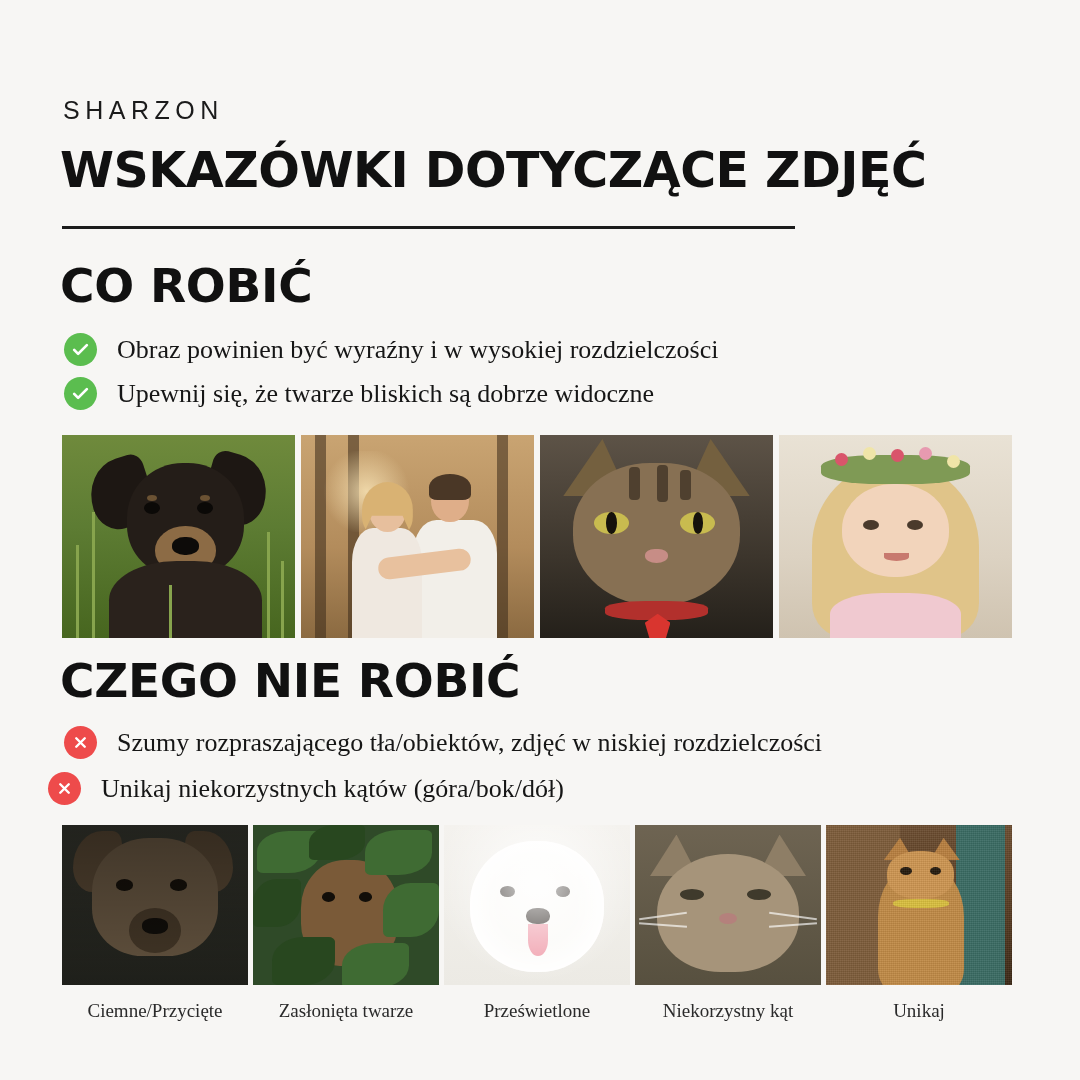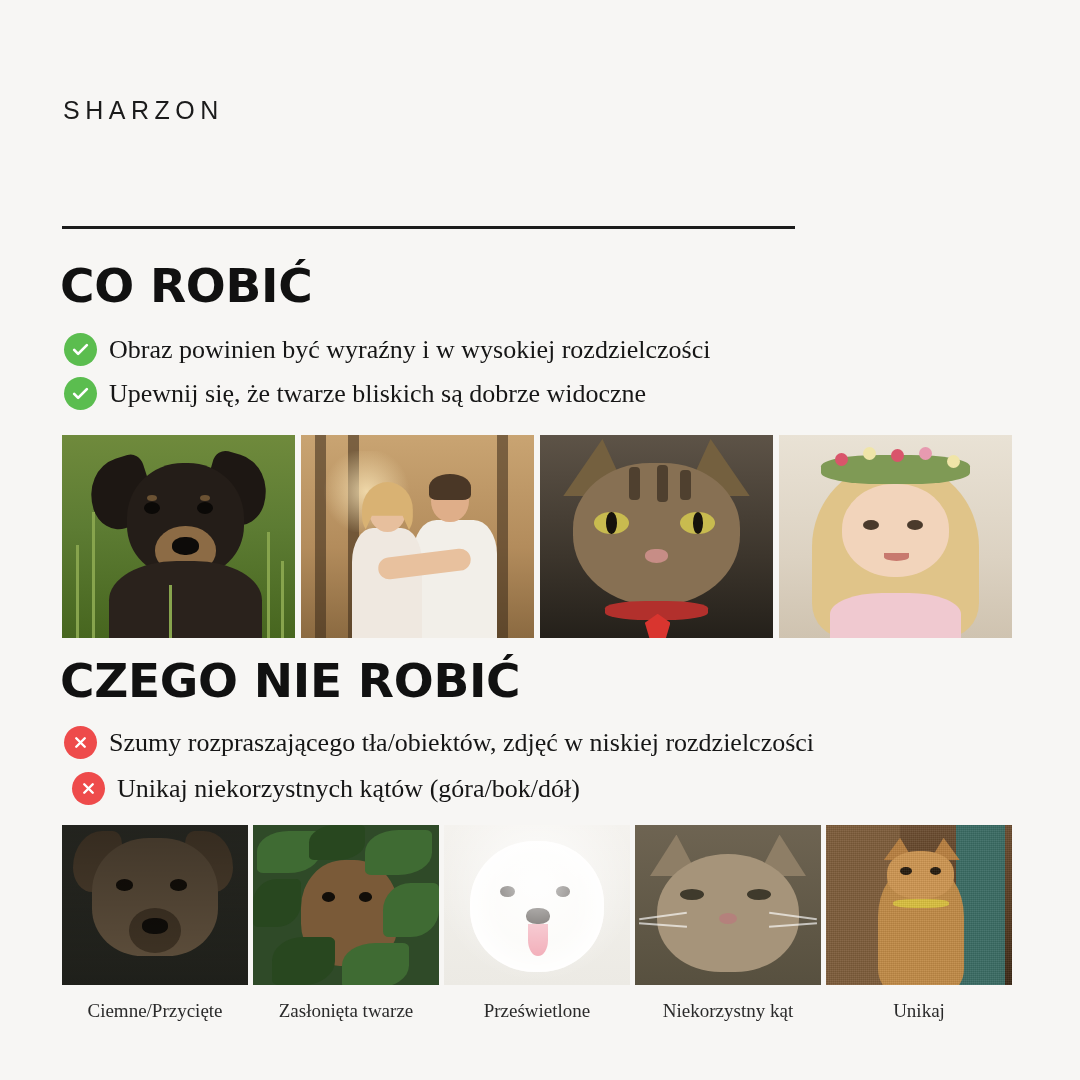--- a/index.html
+++ b/index.html
@@ -62,21 +62,21 @@
     white-space: nowrap;
   }
   #do-heading { left: 60px; top: 258px; }
   #dont-heading { left: 60px; top: 653px; }
 
   
   .bullet-row {
     position: absolute;
     display: flex;
     align-items: center;
-    gap: 12px;
+    gap: 20px;
   }
   .bullet-text {
     font-size: 26px;
     color: #161616;
     font-family: "Liberation Serif", serif;
     white-space: nowrap;
     line-height: 1;
   }
   .badge {
     width: 33px;
@@ -87,21 +87,21 @@
     align-items: center;
     justify-content: center;
   }
   .badge svg { display: block; }
   .badge-ok { background: #5bbd4f; }
   .badge-no { background: #ee4b4b; }
 
   #do-item-0 { left: 64px; top: 333px; }
   #do-item-1 { left: 64px; top: 377px; }
   #dont-item-0 { left: 64px; top: 726px; }
-  #dont-item-1 { left: 72px; top: 772px; }
+  #dont-item-1 { left: 48px; top: 772px; }
 
   
   .strip {
     position: absolute;
     display: flex;
   }
   #do-strip { left: 62px; top: 435px; gap: 6px; }
   #dont-strip { left: 62px; top: 825px; gap: 5px; }
 
   .photo {
@@ -291,20 +291,21 @@
       repeating-linear-gradient(0deg, rgba(255,255,255,.13) 0 1px, rgba(0,0,0,.13) 1px 2px),
       repeating-linear-gradient(90deg, rgba(255,255,255,.10) 0 1px, rgba(0,0,0,.10) 1px 2px);
   }
 </style>
 </head>
 <body>
 
 <div class="page">
 
   <div class="brand">SHARZON</div>
+  <div class="main-title">WSKAZÓWKI DOTYCZĄCE ZDJĘĆ</div>
   <div class="title-rule"></div>
 
   <div class="section-heading" id="do-heading">CO ROBIĆ</div>
 
   <div class="bullet-row" id="do-item-0">
     <span class="badge badge-ok">
       <svg width="19" height="19" viewBox="0 0 24 24">
           <path d="M4 12.5l5 5L20 6.5" fill="none" stroke="#ffffff" stroke-width="3.4" stroke-linecap="round" stroke-linejoin="round"></path>
         </svg>
     </span>

